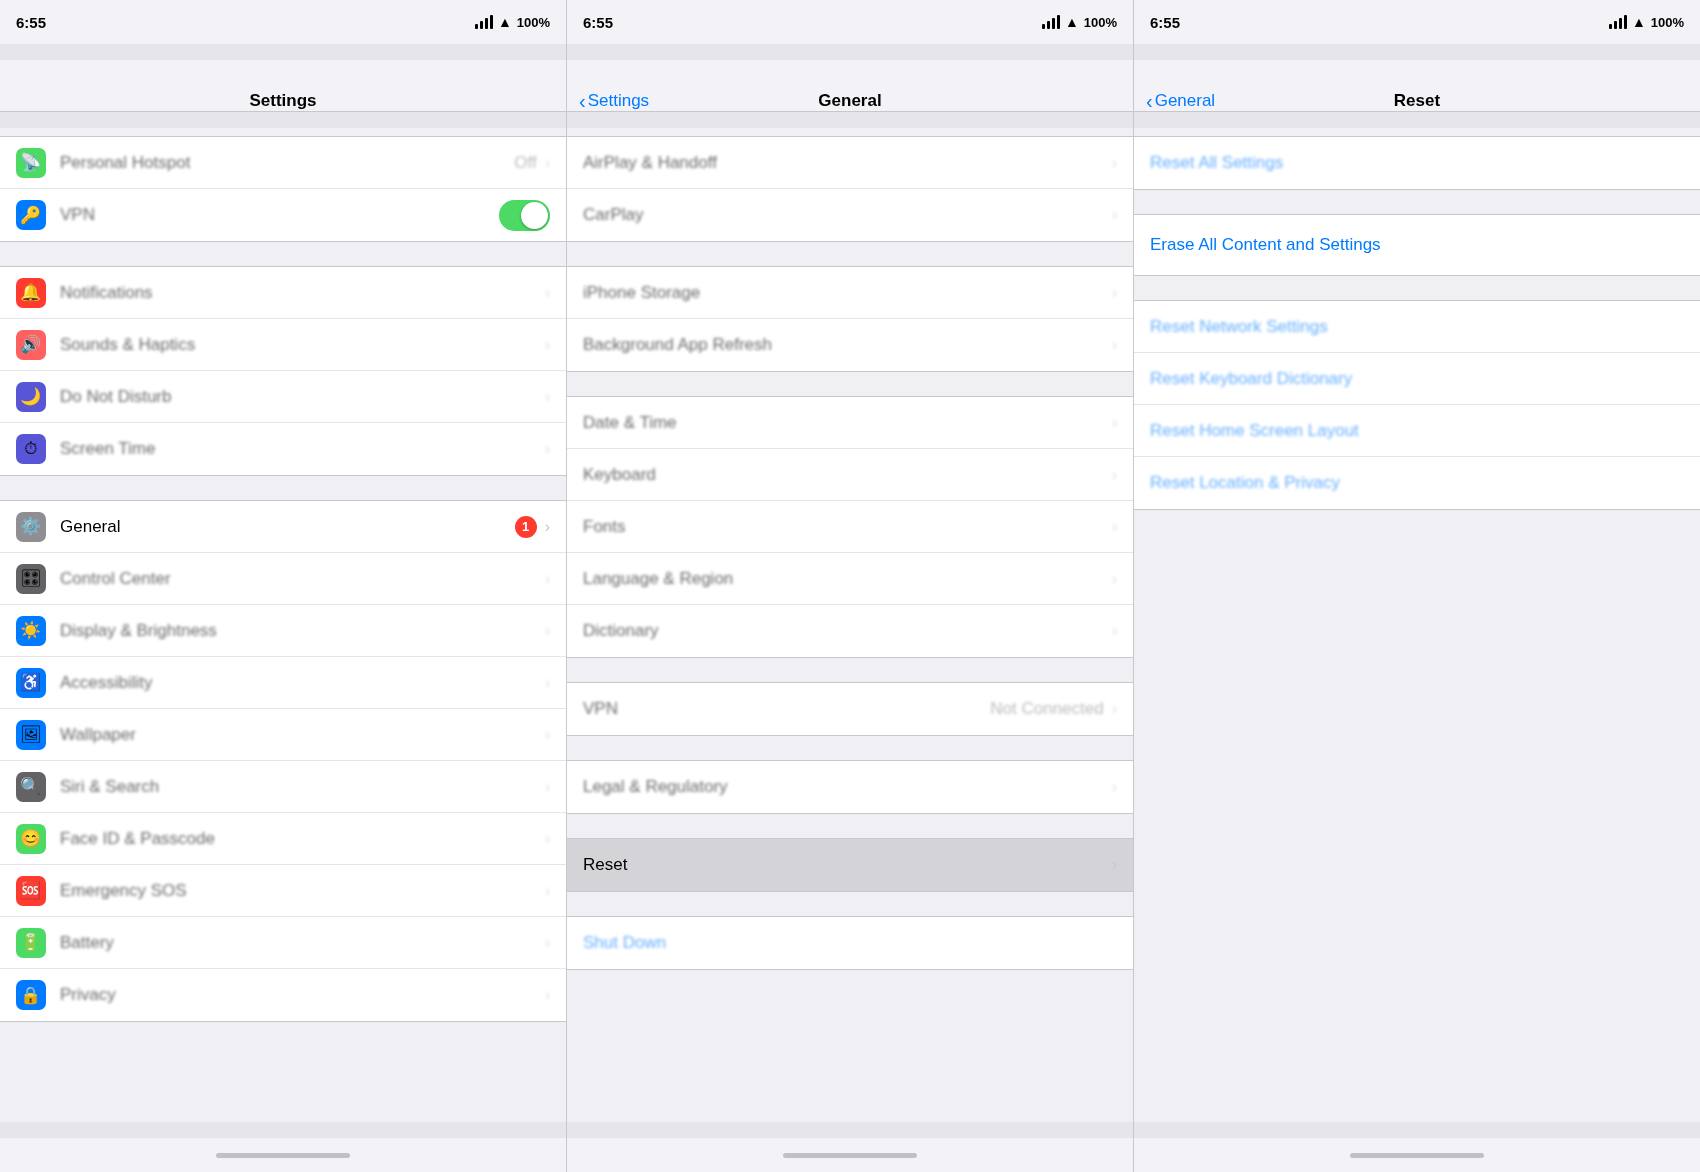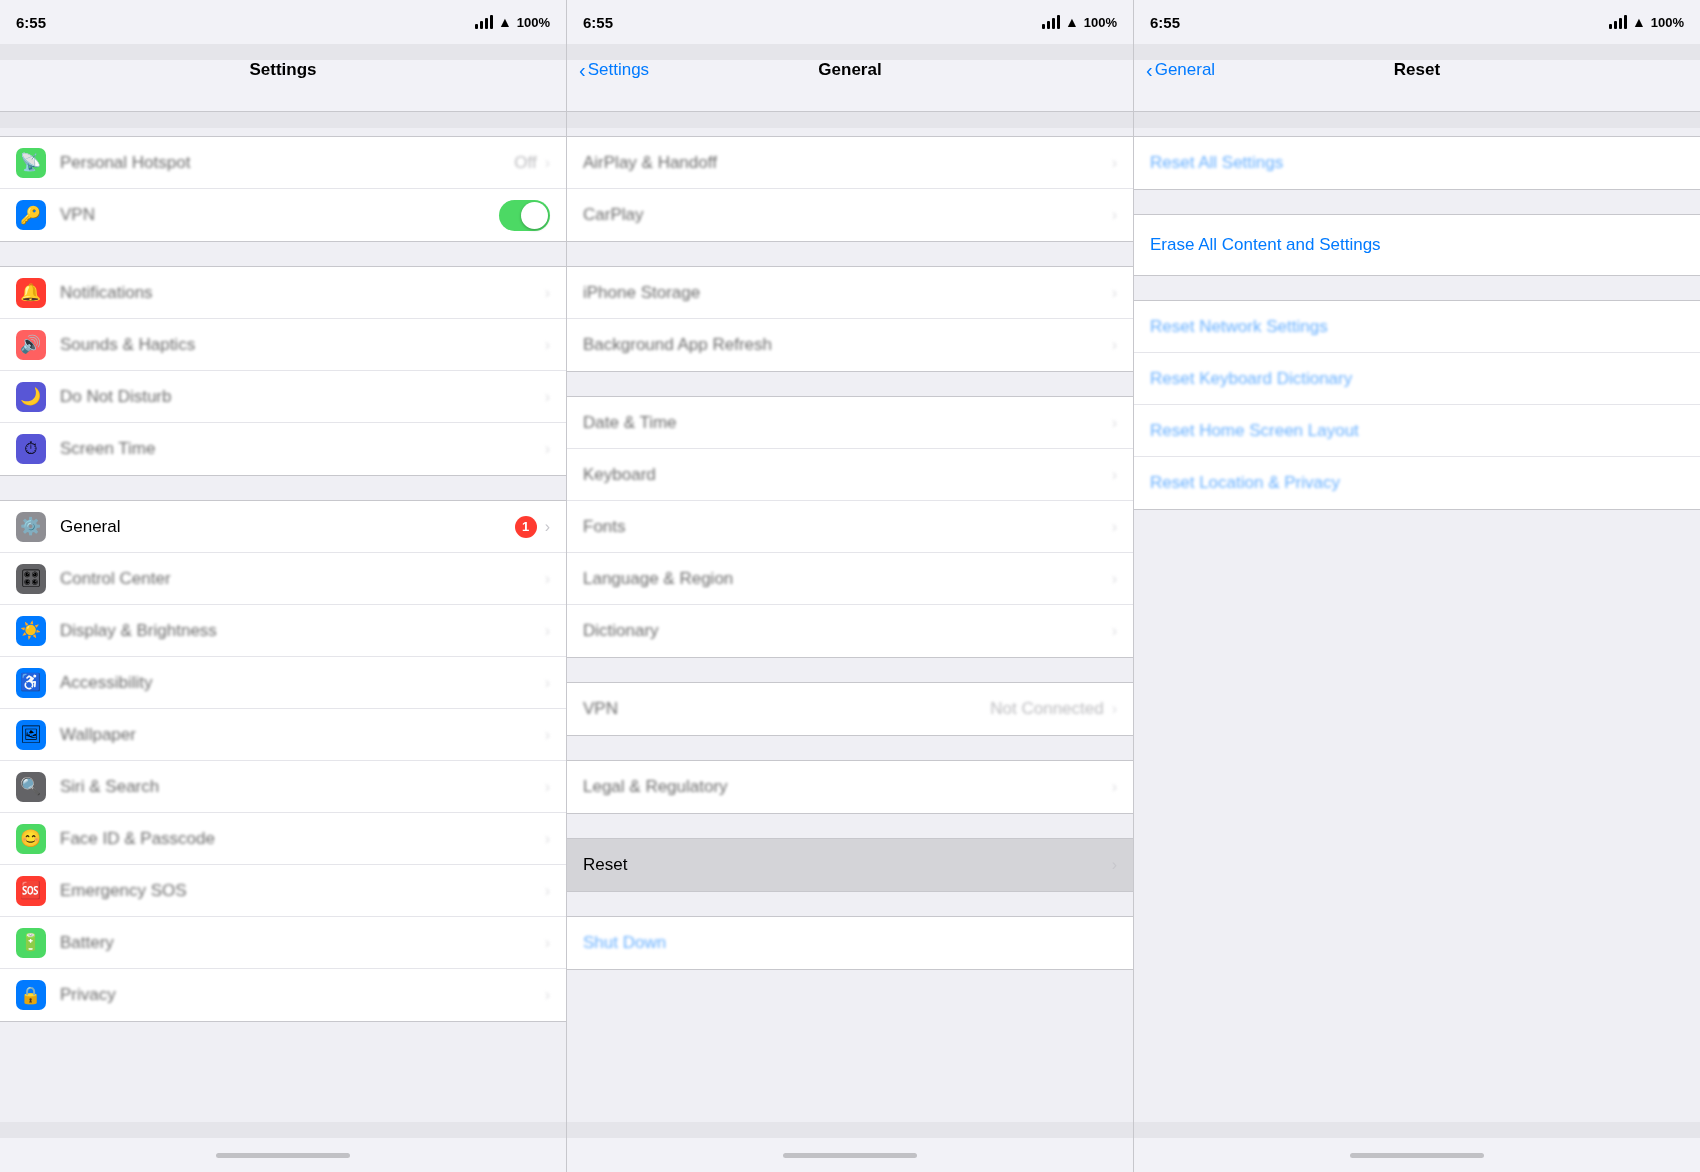--- a/index.html
+++ b/index.html
@@ -43,21 +43,21 @@
     .signal-bars { display: flex; align-items: flex-end; gap: 2px; }
     .bar { width: 3px; background: #000; border-radius: 1px; }
     .wifi-icon { font-size: 14px; }
 
     
     .nav-bar {
       height: 52px;
       background: #f2f2f7;
       border-bottom: 1px solid #c7c7cc;
       display: flex;
-      align-items: flex-start;
+      align-items: flex-end;
       justify-content: center;
       position: relative;
       flex-shrink: 0;
     }
     .nav-title {
       font-size: 17px;
       font-weight: 700;
       color: #000;
       text-align: center;
     }

